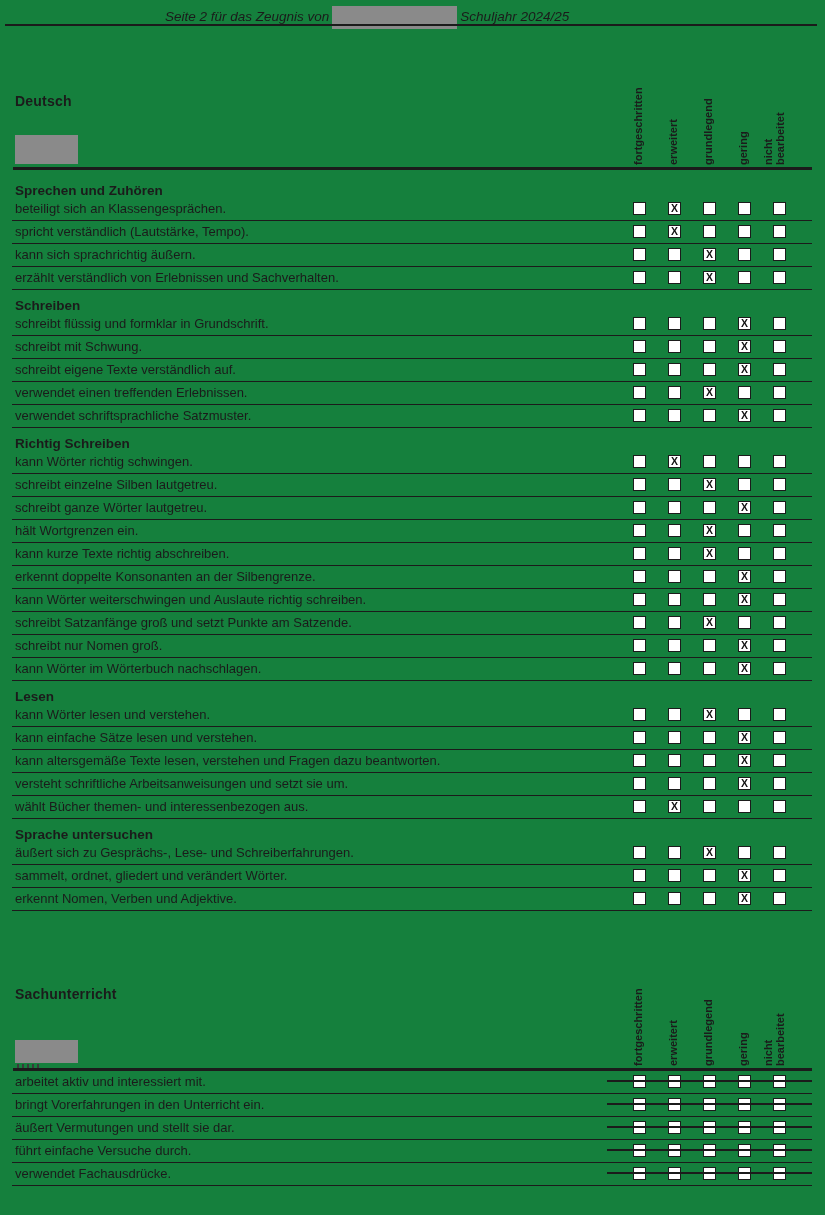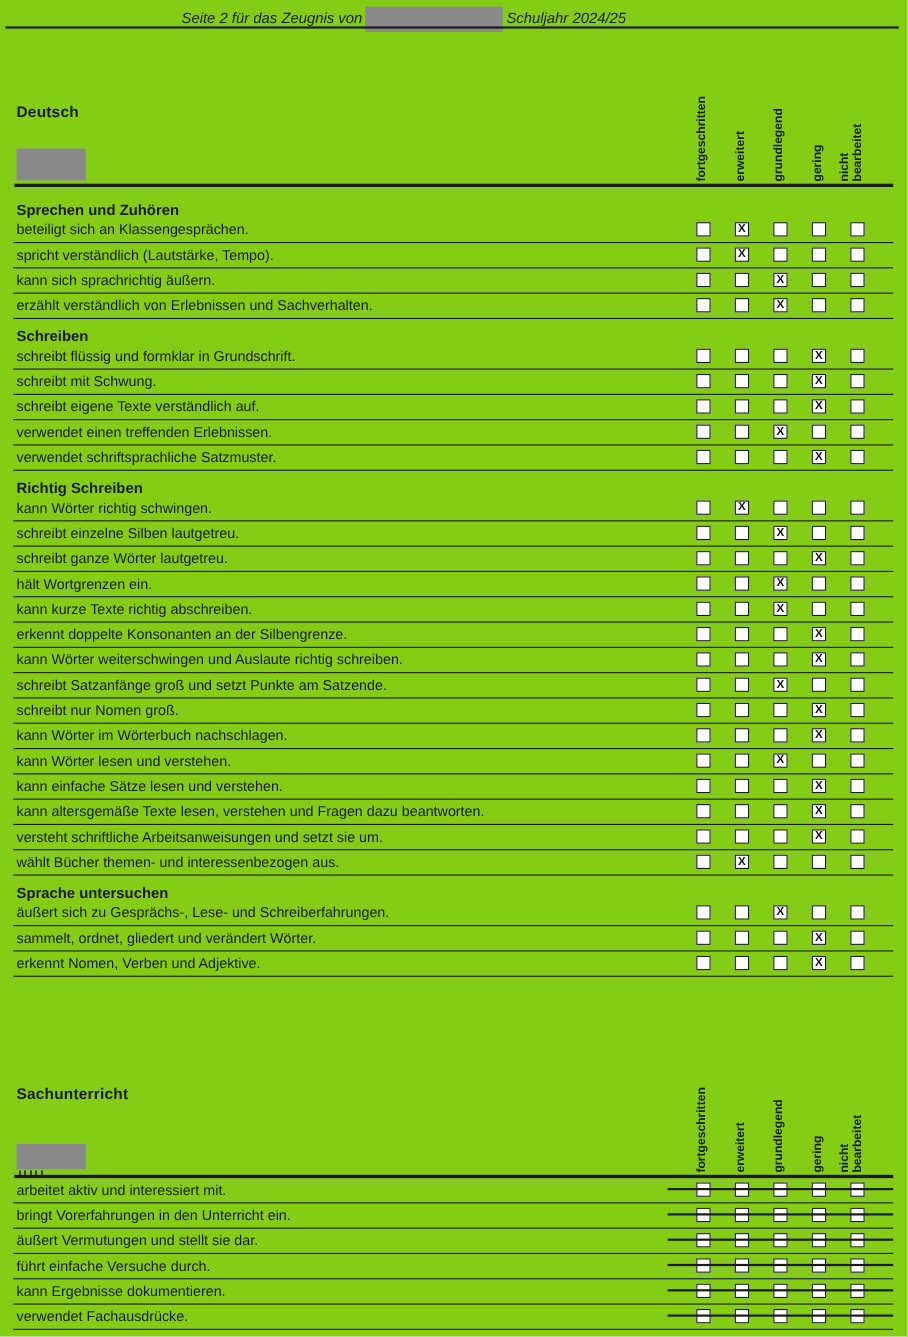--- a/index.html
+++ b/index.html
@@ -1,17 +1,17 @@
 <!DOCTYPE html>
 <html lang="de"><head>
 <meta charset="utf-8">
 <style>
   html,body{margin:0;padding:0;background:#e8e8e8;}
   .page{
-    position:relative;width:825px;height:1215px;background:#84cc16;
+    position:relative;width:825px;height:1215px;background:#15803d;
     font-family:"Liberation Sans",sans-serif;color:#1b1b1b;overflow:hidden;
     margin:0 auto;
   }
   
   .hdr-rule{position:absolute;left:5px;right:8px;top:24px;height:2px;background:#1b1b1b;}
   .hdr{position:absolute;left:165px;top:6px;display:flex;align-items:flex-start;}
   .hdr .txt{font-style:italic;font-size:13.5px;line-height:16px;padding-top:3px;white-space:nowrap;}
   .redaction{background:#8a8a8a;}
   .hdr .redaction{width:125px;height:23px;margin:0 3px;}
   
@@ -226,20 +226,21 @@
           <span class="cb c4"></span>
         </div>
         <div class="row">
     <span class="row-label">kann Wörter im Wörterbuch nachschlagen.</span>
   <span class="cb c0"></span>
           <span class="cb c1"></span>
           <span class="cb c2"></span>
           <span class="cb c3 checked">X</span>
           <span class="cb c4"></span>
         </div>
+        <h2 class="sec-title">Lesen</h2>
         <div class="row">
     <span class="row-label">kann Wörter lesen und verstehen.</span>
   <span class="cb c0"></span>
           <span class="cb c1"></span>
           <span class="cb c2 checked">X</span>
           <span class="cb c3"></span>
           <span class="cb c4"></span>
         </div>
         <div class="row">
     <span class="row-label">kann einfache Sätze lesen und verstehen.</span>
@@ -344,29 +345,20 @@
         <div class="row">
     <span class="row-label">führt einfache Versuche durch.</span>
   <span class="cb c0"></span>
           <span class="cb c1"></span>
           <span class="cb c2"></span>
           <span class="cb c3"></span>
           <span class="cb c4"></span>
           <span class="strike"></span>
         </div>
         <div class="row">
-    <span class="row-label">kann Ergebnisse dokumentieren.</span>
-  <span class="cb c0"></span>
-          <span class="cb c1"></span>
-          <span class="cb c2"></span>
-          <span class="cb c3"></span>
-          <span class="cb c4"></span>
-          <span class="strike"></span>
-        </div>
-        <div class="row">
     <span class="row-label">verwendet Fachausdrücke.</span>
   <span class="cb c0"></span>
           <span class="cb c1"></span>
           <span class="cb c2"></span>
           <span class="cb c3"></span>
           <span class="cb c4"></span>
           <span class="strike"></span>
         </div>
       </div>
   </section>

